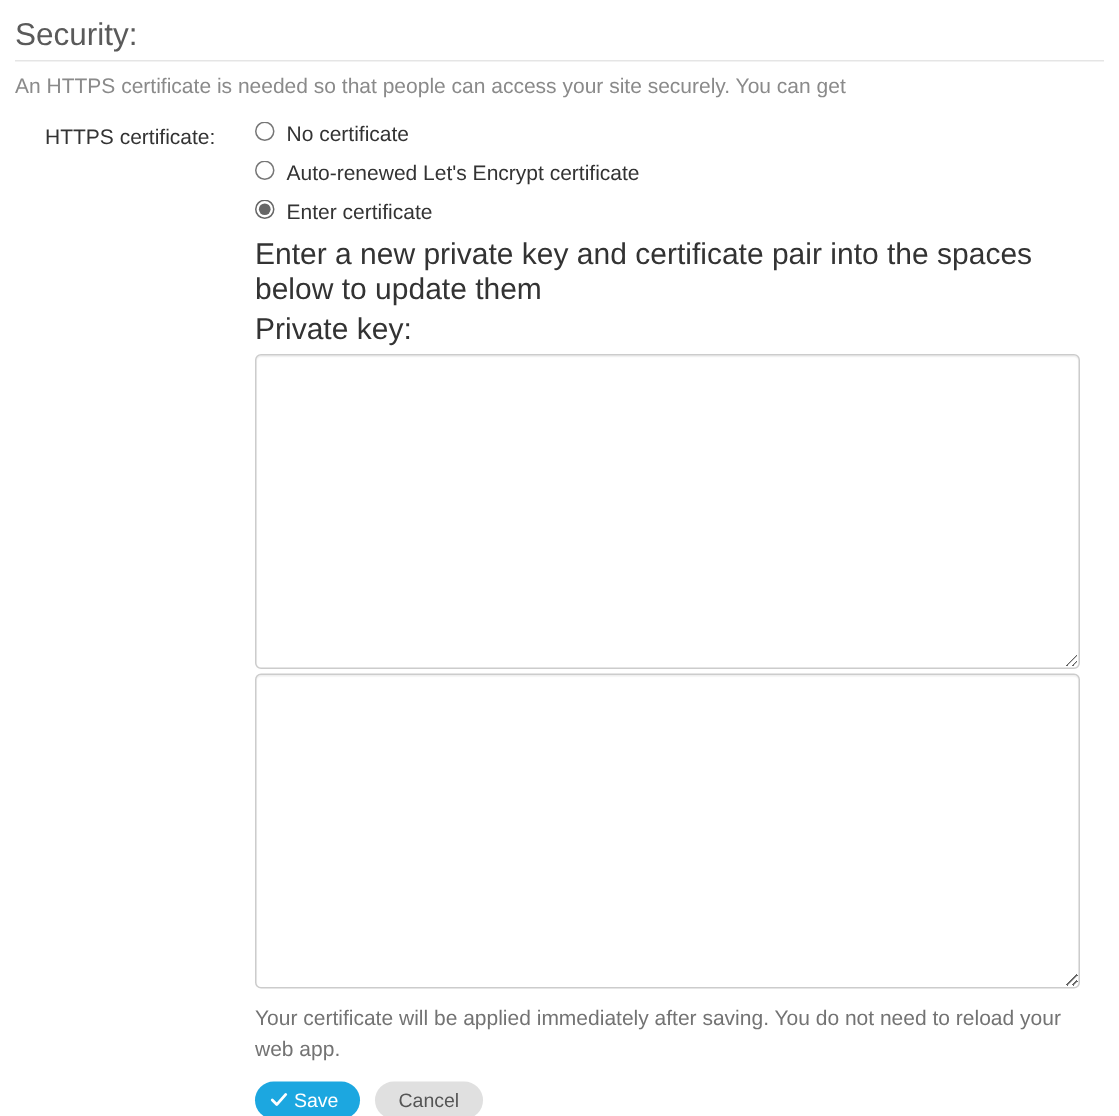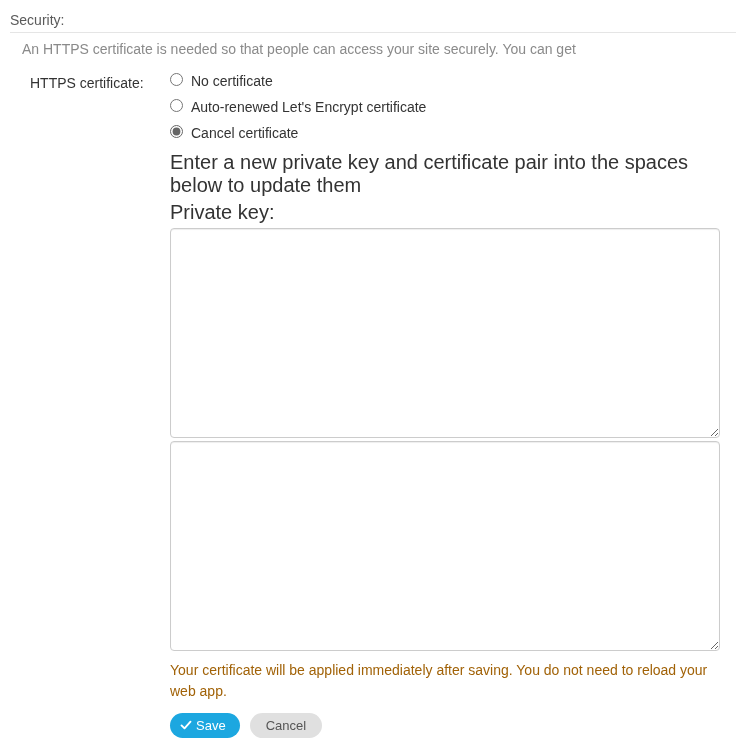--- a/index.html
+++ b/index.html
@@ -9,35 +9,35 @@
     font-family: "Helvetica Neue", Helvetica, Arial, sans-serif;
     font-size: 14px;
     color: #333;
     background: #fff;
   }
   .page {
     width: 746px;
     padding: 12px 10px 0 10px;
   }
   .section-title {
-    font-size: 14px;
+    font-size: 21px;
     font-weight: 400;
     color: #5a5a5a;
     margin: 0 0 4px 0;
   }
   .hr {
     border: none;
     border-top: 1px solid #e5e5e5;
     margin: 2px 0 6px 0;
   }
   .section-desc {
     color: #8a8a8a;
     font-size: 14px;
     line-height: 1.45;
-    margin: 0 0 2px 12px;
+    margin: 0 0 2px 0;
   }
   .form-row {
     display: flex;
     align-items: flex-start;
     margin-top: 14px;
   }
   .form-label-col {
     width: 160px;
     min-width: 160px;
     padding-right: 14px;
@@ -77,21 +77,21 @@
     height: 210px;
     border: 1px solid #ccc;
     border-radius: 4px;
     padding: 6px 8px;
     font-family: inherit;
     font-size: 14px;
     resize: both;
     box-shadow: inset 0 1px 1px rgba(0,0,0,0.07);
   }
   .help-text {
-    color: #a16207;
+    color: #737373;
     font-size: 14px;
     line-height: 1.45;
     margin-top: 6px;
   }
   .button-row {
     margin-top: 12px;
     display: flex;
     gap: 10px;
     align-items: center;
   }
@@ -138,21 +138,21 @@
         <span>No certificate</span>
       </label>
 
       <label class="radio-line">
         <input type="radio" name="cert" style="">
         <span>Auto-renewed Let's Encrypt certificate</span>
       </label>
 
       <label class="radio-line">
         <input type="radio" name="cert" checked="" style="">
-        <span>Cancel certificate</span>
+        <span>Enter certificate</span>
       </label>
 
       <div class="instruction-text">Enter a new private key and certificate pair into the spaces below to update them</div>
 
       <div class="field-label">Private key:</div>
       <textarea class="big" value="" style=""></textarea>
 
       <textarea class="big" value="" style=""></textarea>
 
       <div class="help-text">Your certificate will be applied immediately after saving. You do not need to reload your web app.</div>

